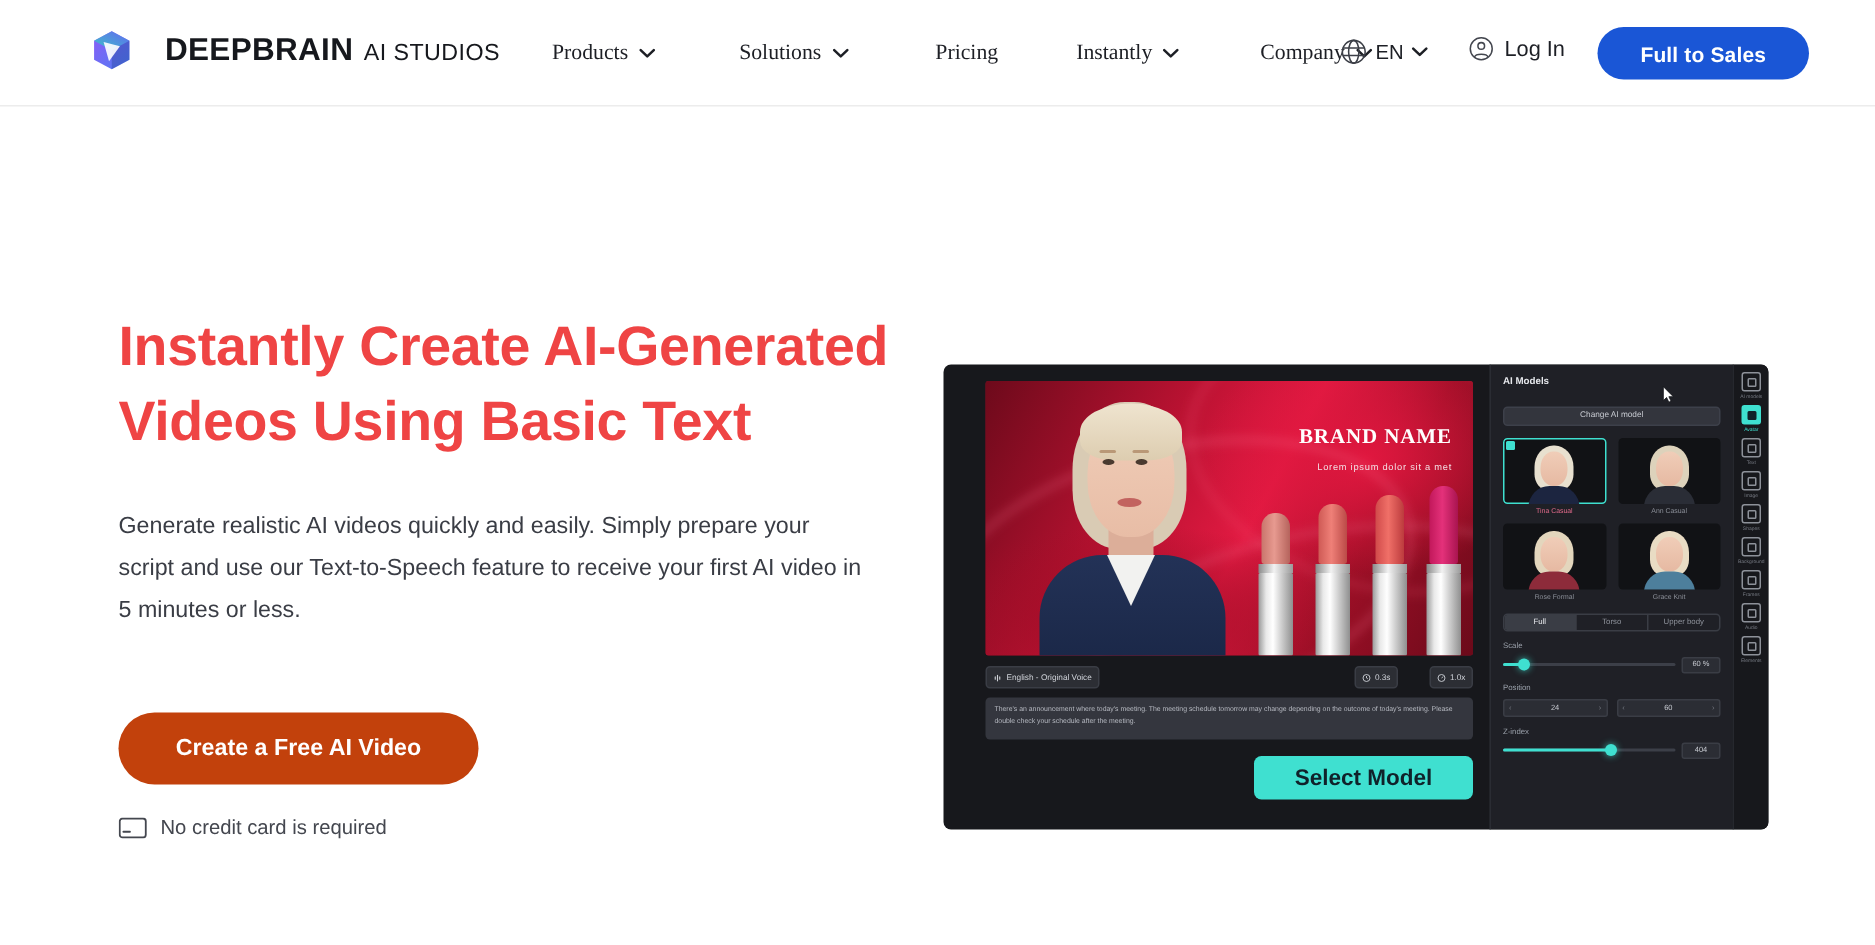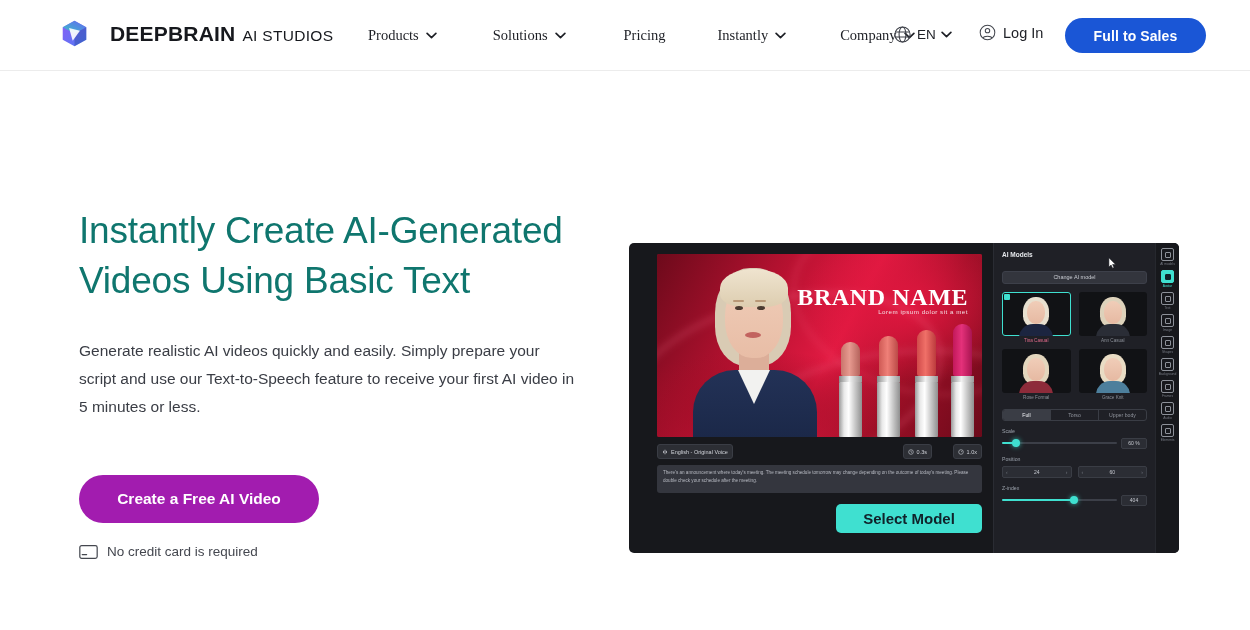--- a/index.html
+++ b/index.html
@@ -75,32 +75,32 @@
     border: none; border-radius: 18px;
     font-family: "Liberation Sans", sans-serif;
     font-size: 14px; font-weight: 700;
     cursor: pointer;
     letter-spacing: .1px;
   }
 
   
   .hero-left { position: absolute; left: 79px; top: 206px; width: 520px; }
   .hero-title {
-    font-size: 37px; line-height: 50px; font-weight: 400;
-    color: #0f766e; letter-spacing: -.2px;
+    font-size: 37px; line-height: 50px; font-weight: 700;
+    color: #ef4444; letter-spacing: -.2px;
   }
   .hero-desc {
     margin-top: 31px;
     font-size: 15.5px; line-height: 28px;
     color: #3a3d45; width: 500px;
   }
   .btn-cta {
     margin-top: 54px;
     width: 240px; height: 48px;
-    background: #a21caf; color: #fff;
+    background: #c2410c; color: #fff;
     border: none; border-radius: 26px;
     font-family: "Liberation Sans", sans-serif;
     font-size: 15.5px; font-weight: 700;
     cursor: pointer;
   }
   .nocard {
     margin-top: 21px;
     display: flex; align-items: center; gap: 9px;
     font-size: 13.5px; color: #44474f;
   }
@@ -134,21 +134,21 @@
     border: 7px solid rgba(255,120,150,.17);
     filter: blur(3px);
   }
   .sw1 { left: -40px; top: 42px; width: 330px; height: 180px; transform: rotate(-14deg); }
   .sw2 { left: 70px; top: 96px; width: 330px; height: 150px; border-color: rgba(255,140,170,.13); transform: rotate(-8deg); }
   .sw3 { left: 130px; top: -30px; width: 260px; height: 170px; border-color: rgba(255,100,130,.12); transform: rotate(16deg); }
 
   .brand-name {
     position: absolute; right: 14px; top: 30px;
     font-family: "Liberation Serif", serif;
-    font-size: 24px; font-weight: 700; color: #fff;
+    font-size: 14px; font-weight: 700; color: #fff;
     letter-spacing: .6px; text-align: right;
     white-space: nowrap;
   }
   .brand-sub {
     position: absolute; right: 14px; top: 54px;
     font-size: 6.2px; color: #f4dfe4; letter-spacing: .5px;
     text-align: right; white-space: nowrap;
   }
 
   

